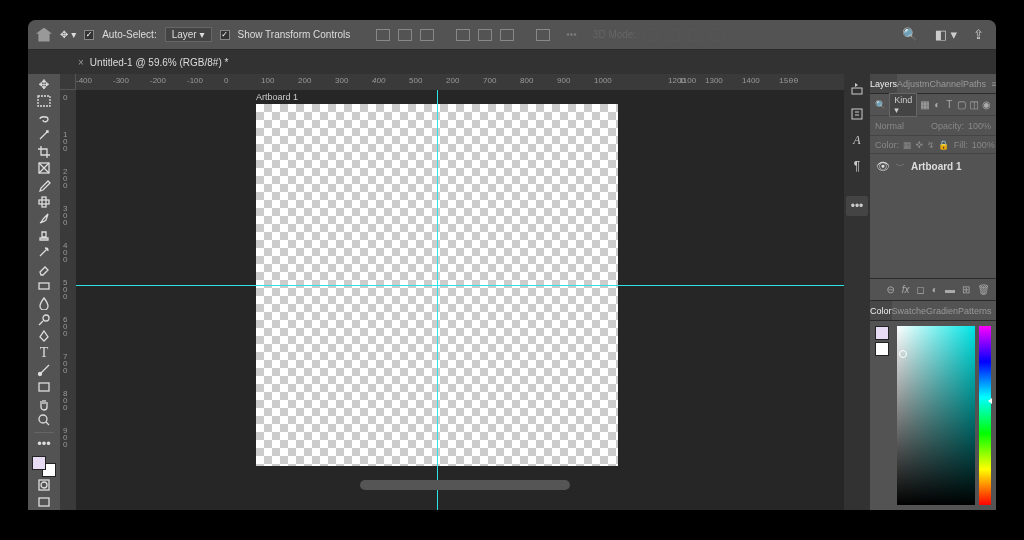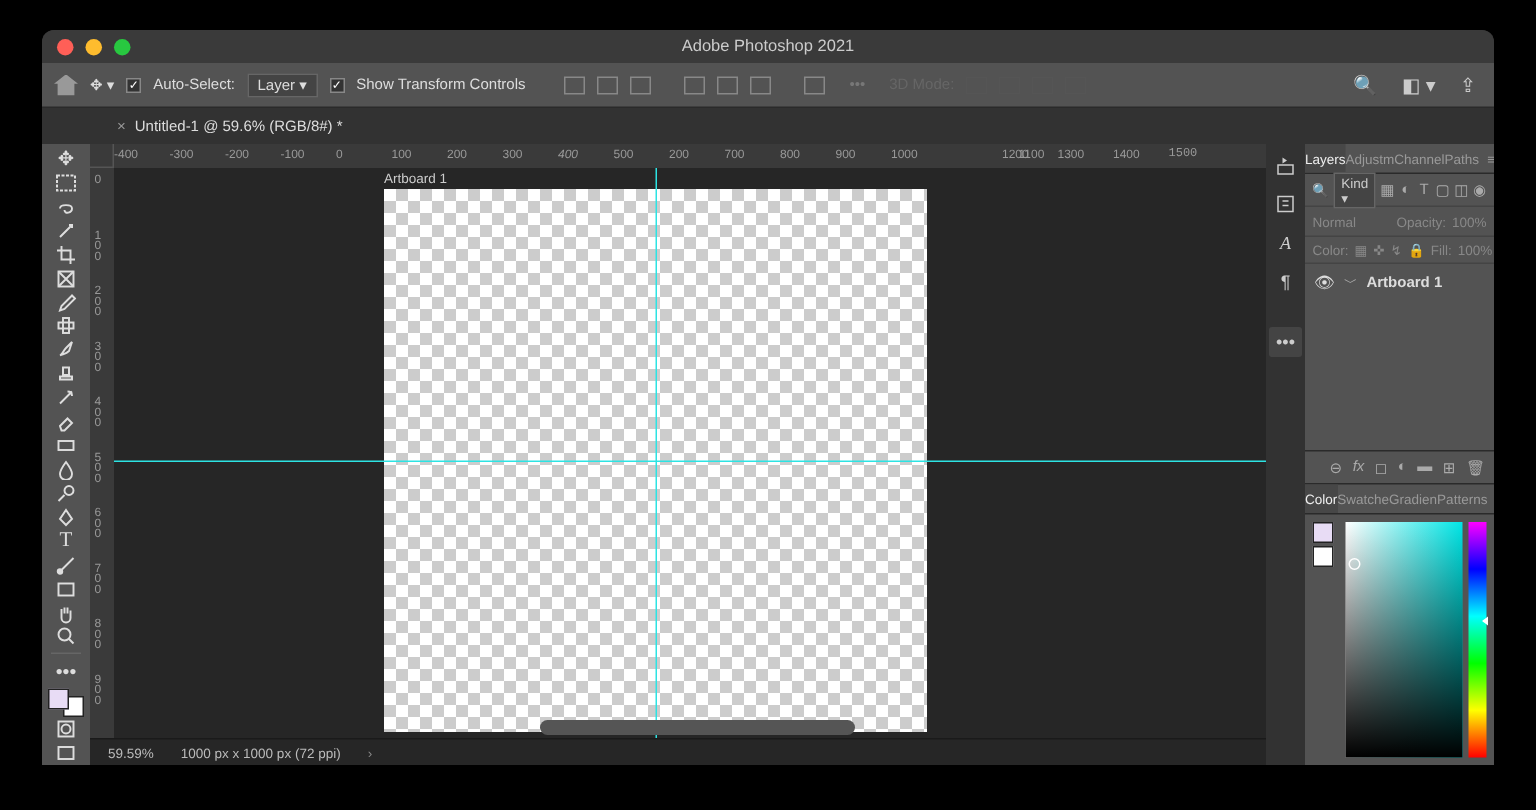--- a/index.html
+++ b/index.html
@@ -64,28 +64,20 @@
 .cp-field{flex:1;background:linear-gradient(to bottom,transparent 0%,#000 100%),linear-gradient(to right,#fff 0%,#00e5e5 100%);position:relative}
 .cp-cursor{position:absolute;width:8px;height:8px;border:1px solid #fff;border-radius:50%;top:24px;left:2px}
 .cp-hue{width:12px;background:linear-gradient(to bottom,#f0f 0%,#00f 20%,#0ff 40%,#0f0 60%,#ff0 80%,#f00 100%)}
 .cp-hue .hcur{position:absolute;right:-1px;width:0;height:0;border-top:3px solid transparent;border-bottom:3px solid transparent;border-right:4px solid #fff;top:40%}
 .divider{height:1px;background:#2a2a2a}
 </style>
 </head>
 <body>
 
 <div class="window">
-  <div class="titlebar">
-    <div class="traffic">
-      <span class="tl-close"></span>
-      <span class="tl-min"></span>
-      <span class="tl-max"></span>
-    </div>
-    <div class="title">Adobe Photoshop 2021</div>
-  </div>
 
   <div class="optbar">
     <span class="home-icn"></span>
     <span>✥ ▾</span>
     <span class="cb">✓</span>
     <span>Auto-Select:</span>
     <span class="sel"><span>Layer</span> ▾</span>
     <span class="cb">✓</span>
     <span>Show Transform Controls</span>
     <span style="width:10px"></span>
@@ -296,25 +288,20 @@
 0</span>
           </div>
         <div class="viewport">
           <div class="artlabel" style="left:180px;top:2px">Artboard 1</div>
           <div class="artboard" style="left:180px;top:14px;width:362px;height:362px"></div>
           <div class="guide-v" style="left:361px"></div>
           <div class="guide-h" style="top:195px"></div>
         </div>
       </div>
       <div class="hscroll"></div>
-      <div class="status">
-        <span>59.59%</span>
-        <span>1000 px x 1000 px (72 ppi)</span>
-        <span class="arrow">›</span>
-      </div>
     </div>
 
     <div class="sidepanel-rail">
       <div class="rail-icn">
           <svg width="14" height="14">
             <path d="M5 2v4l3-2z" fill="#ccc"></path>
             <rect x="2" y="7" width="10" height="6" fill="none" stroke="#ccc"></rect>
           </svg>
         </div>
       <div class="rail-icn">

